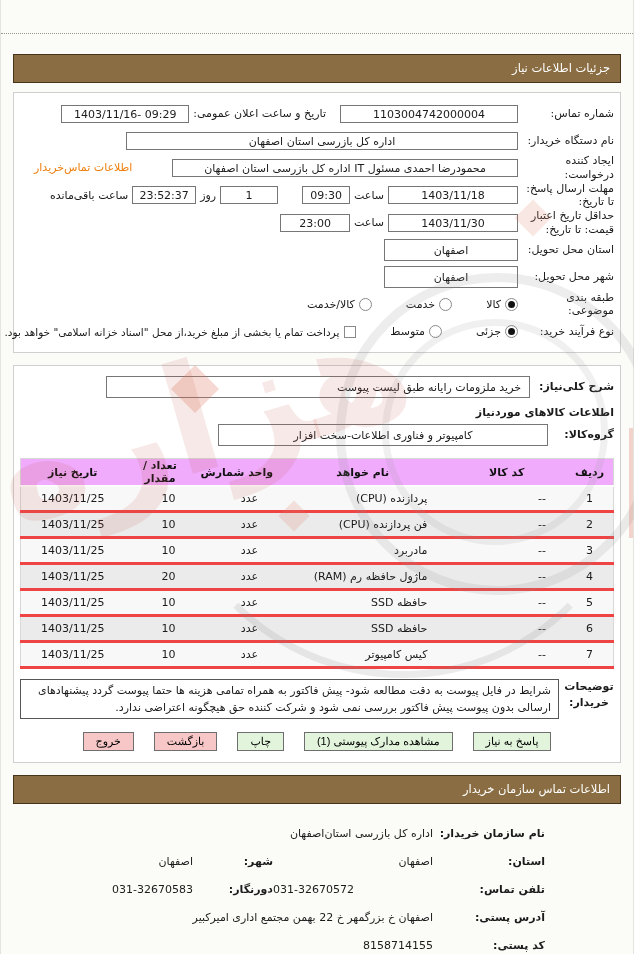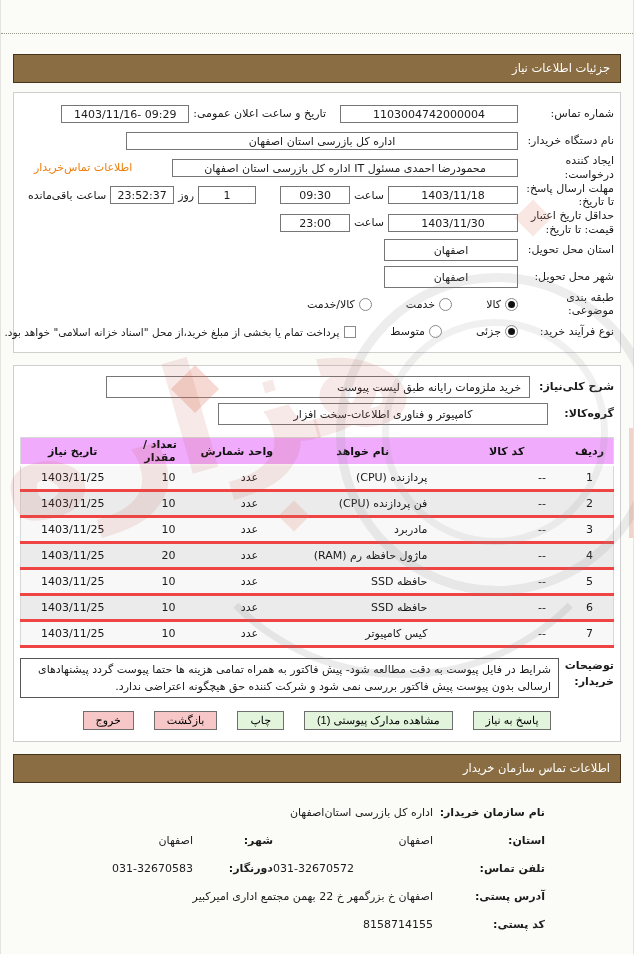--- a/index.html
+++ b/index.html
@@ -45,21 +45,21 @@
     background:#f0abfc;color:#111;font-weight:bold;font-size:11px;
     height:24px;padding:0 4px;border-bottom:2px solid #fff;
   }
   table.items td{height:23px;text-align:right;padding:0 20px;border-bottom:3px solid #ef4444;}
   table.items tbody tr:nth-child(odd){background:#f8f8f8;}
   table.items tbody tr:nth-child(even){background:#ebebeb;}
   .col-row{width:38px;} .col-code{width:150px;} .col-name{width:210px;}
   .col-unit{width:88px;} .col-qty{width:72px;} .col-date{width:92px;}
 
   .notes-row{display:flex;margin-top:10px;gap:5px;}
-  .notes-label{width:50px;flex:none;font-weight:bold;line-height:1.45;text-align:right;}
+  .notes-label{width:50px;flex:none;font-weight:bold;line-height:1.45;text-align:center;}
   .notes-box{flex:1;border:1px solid #565656;padding:2px 7px;line-height:1.55;text-align:right;}
 
   .btn-row{display:flex;justify-content:center;align-items:center;gap:20px;margin:13px 0 4px;}
   .btn{
     height:19px;line-height:17px;border:1px solid #6e6e6e;padding:0 12px;
     font-size:11px;text-align:center;cursor:pointer;flex:none;box-sizing:border-box;
   }
   .btn-green{background:#e2f5dc;}
   .btn-pink{background:#f7c6c6;}
   .btn-wide{min-width:130px;}
@@ -110,21 +110,21 @@
       <span class="flabel">ایجاد کننده درخواست:</span>
       <span class="box" style="width:346px">محمودرضا احمدی مسئول IT اداره کل بازرسی استان اصفهان</span>
       <span class="spacer"></span>
       <span class="orange-link">اطلاعات تماس‌خریدار</span>
     </div>
 
     <div class="frow">
       <span class="flabel">مهلت ارسال پاسخ: تا تاریخ:</span>
       <span class="box ltr" style="width:130px">1403/11/18</span>
       <span class="inline-lbl">ساعت</span>
-      <span class="box ltr" style="width:70px">09:30</span>
+      <span class="box ltr" style="width:48px">09:30</span>
       <span style="width:16px;flex:none"></span>
       <span class="box" style="width:58px">1</span>
       <span class="inline-lbl">روز</span>
       <span class="box ltr" style="width:64px">23:52:37</span>
       <span class="inline-lbl">ساعت باقی‌مانده</span>
     </div>
 
     <div class="frow">
       <span class="flabel">حداقل تاریخ اعتبار قیمت: تا تاریخ:</span>
       <span class="box ltr" style="width:130px">1403/11/30</span>
@@ -179,20 +179,21 @@
     </div>
   </div>
 
   <div class="panel">
 
     <div class="frow">
       <span class="flabel b" style="width:80px">شرح کلی‌نیاز:</span>
       <span class="box tall" style="width:424px;text-align:right;padding-right:8px">خرید ملزومات رایانه طبق لیست پیوست</span>
     </div>
 
+    <div class="b" style="margin:6px 0 2px">اطلاعات کالاهای موردنیاز</div>
 
     <div class="frow">
       <span class="flabel b" style="width:62px">گروه‌کالا:</span>
       <span class="box tall" style="width:330px">کامپیوتر و فناوری اطلاعات-سخت افزار</span>
     </div>
 
     <table class="items">
       <thead>
         <tr>
           <th class="col-row">ردیف</th>

